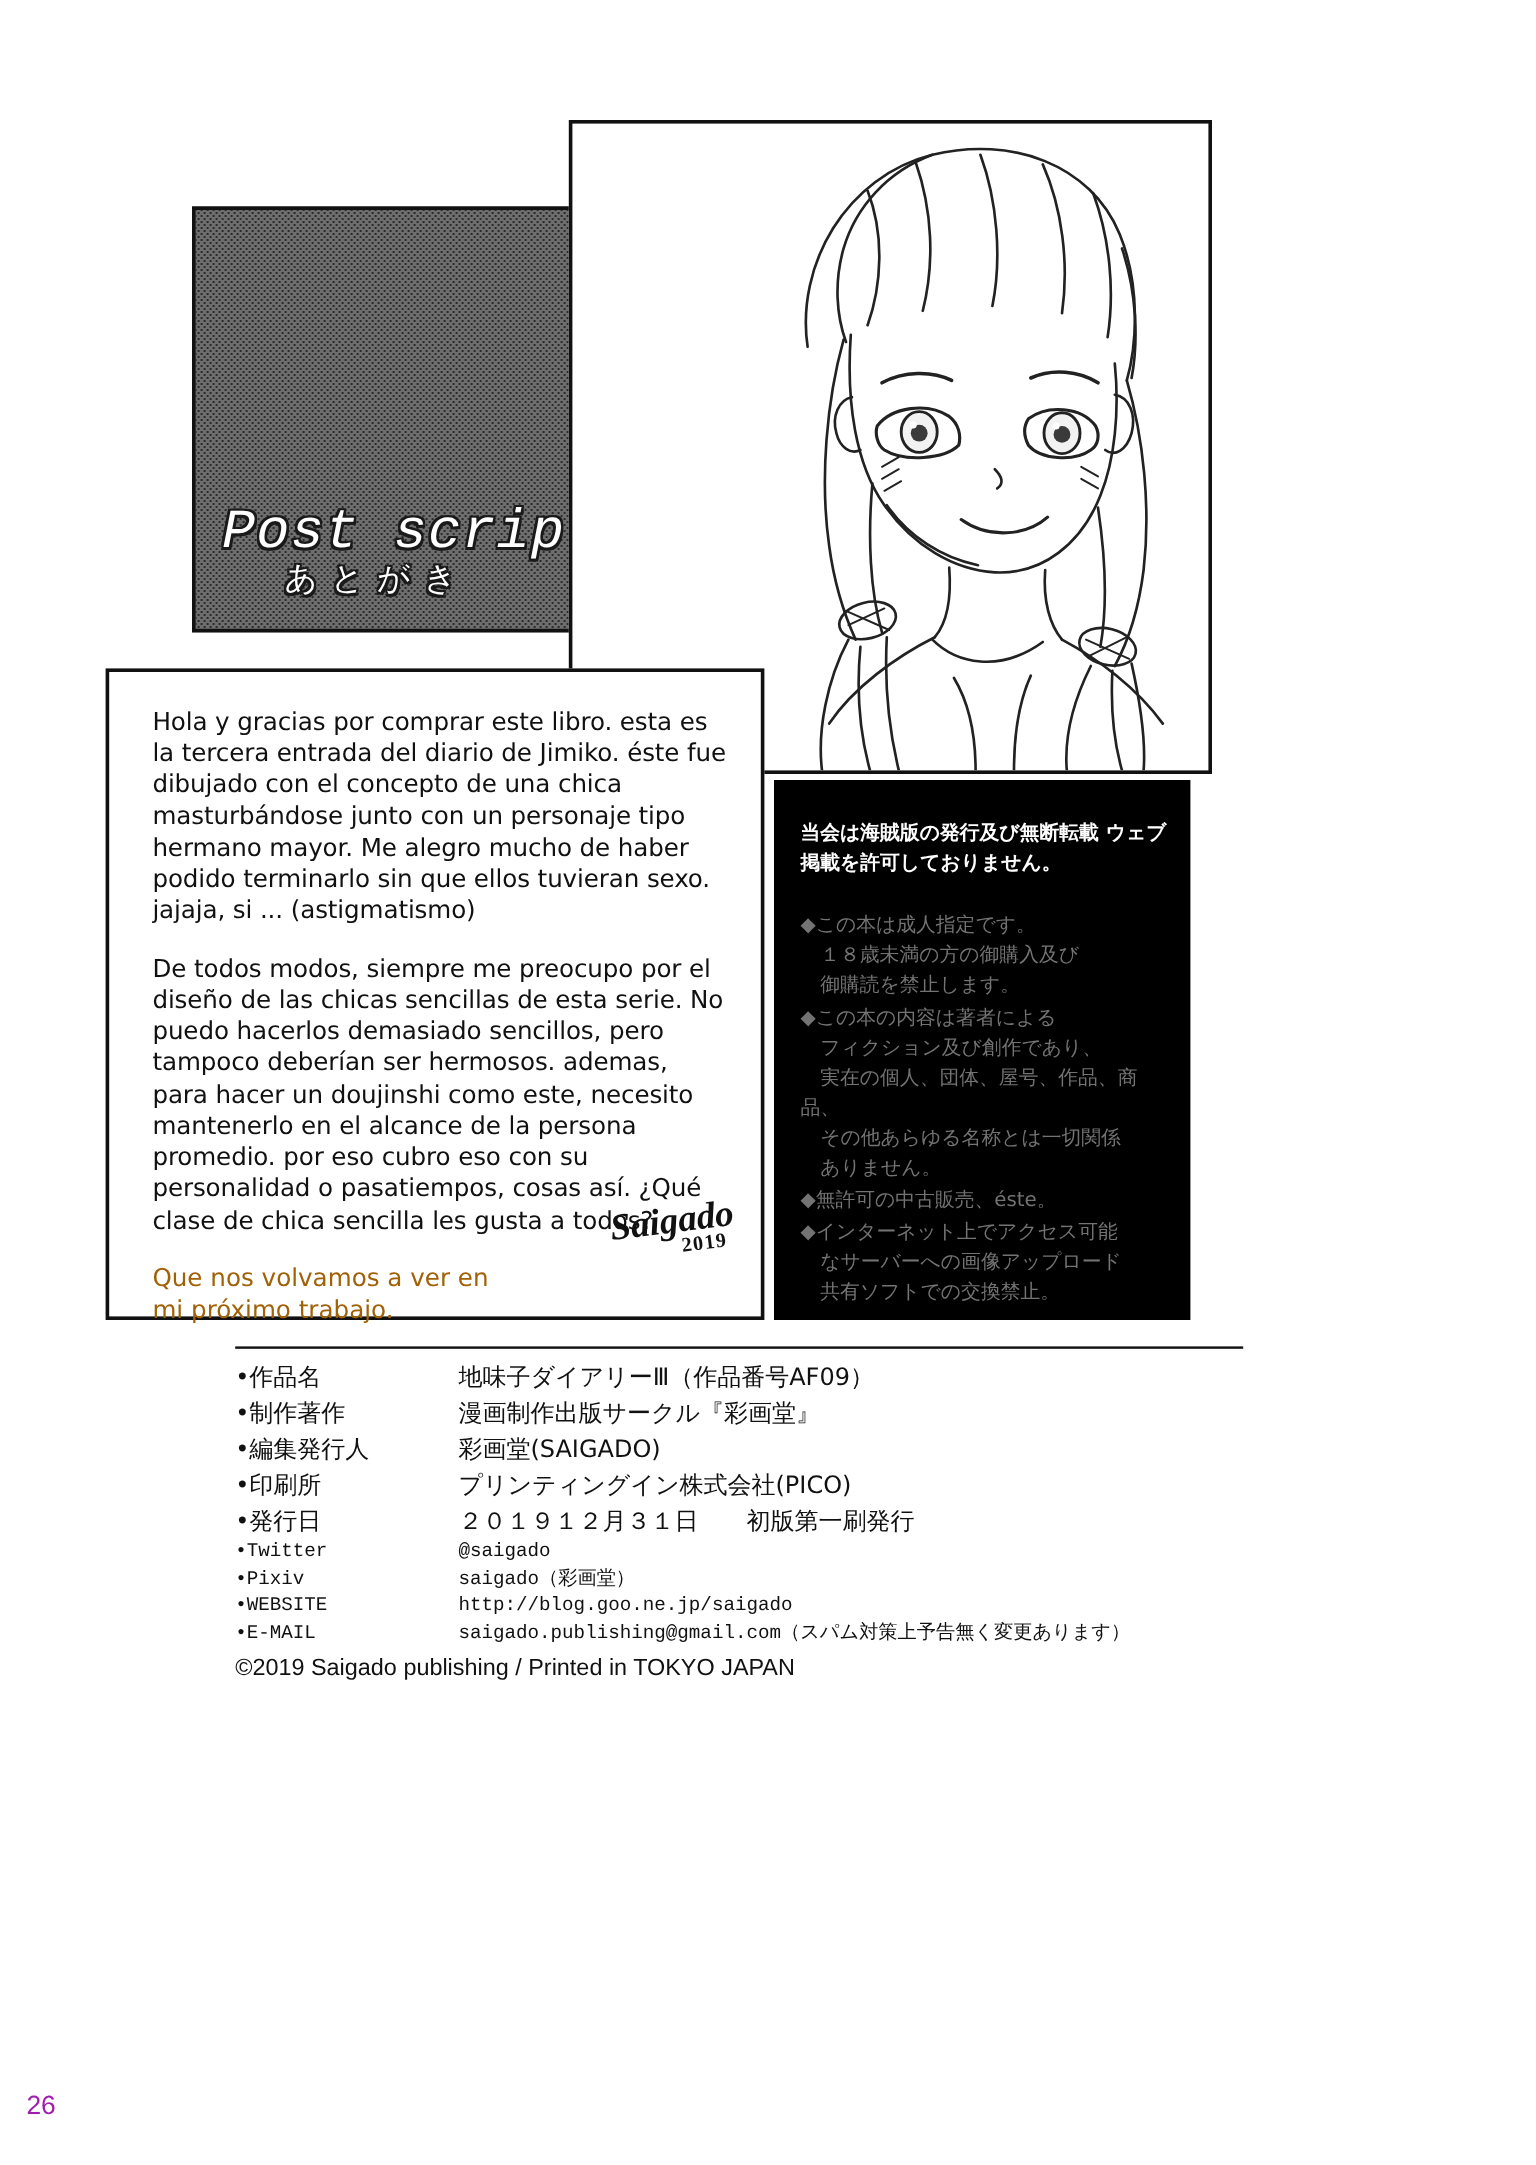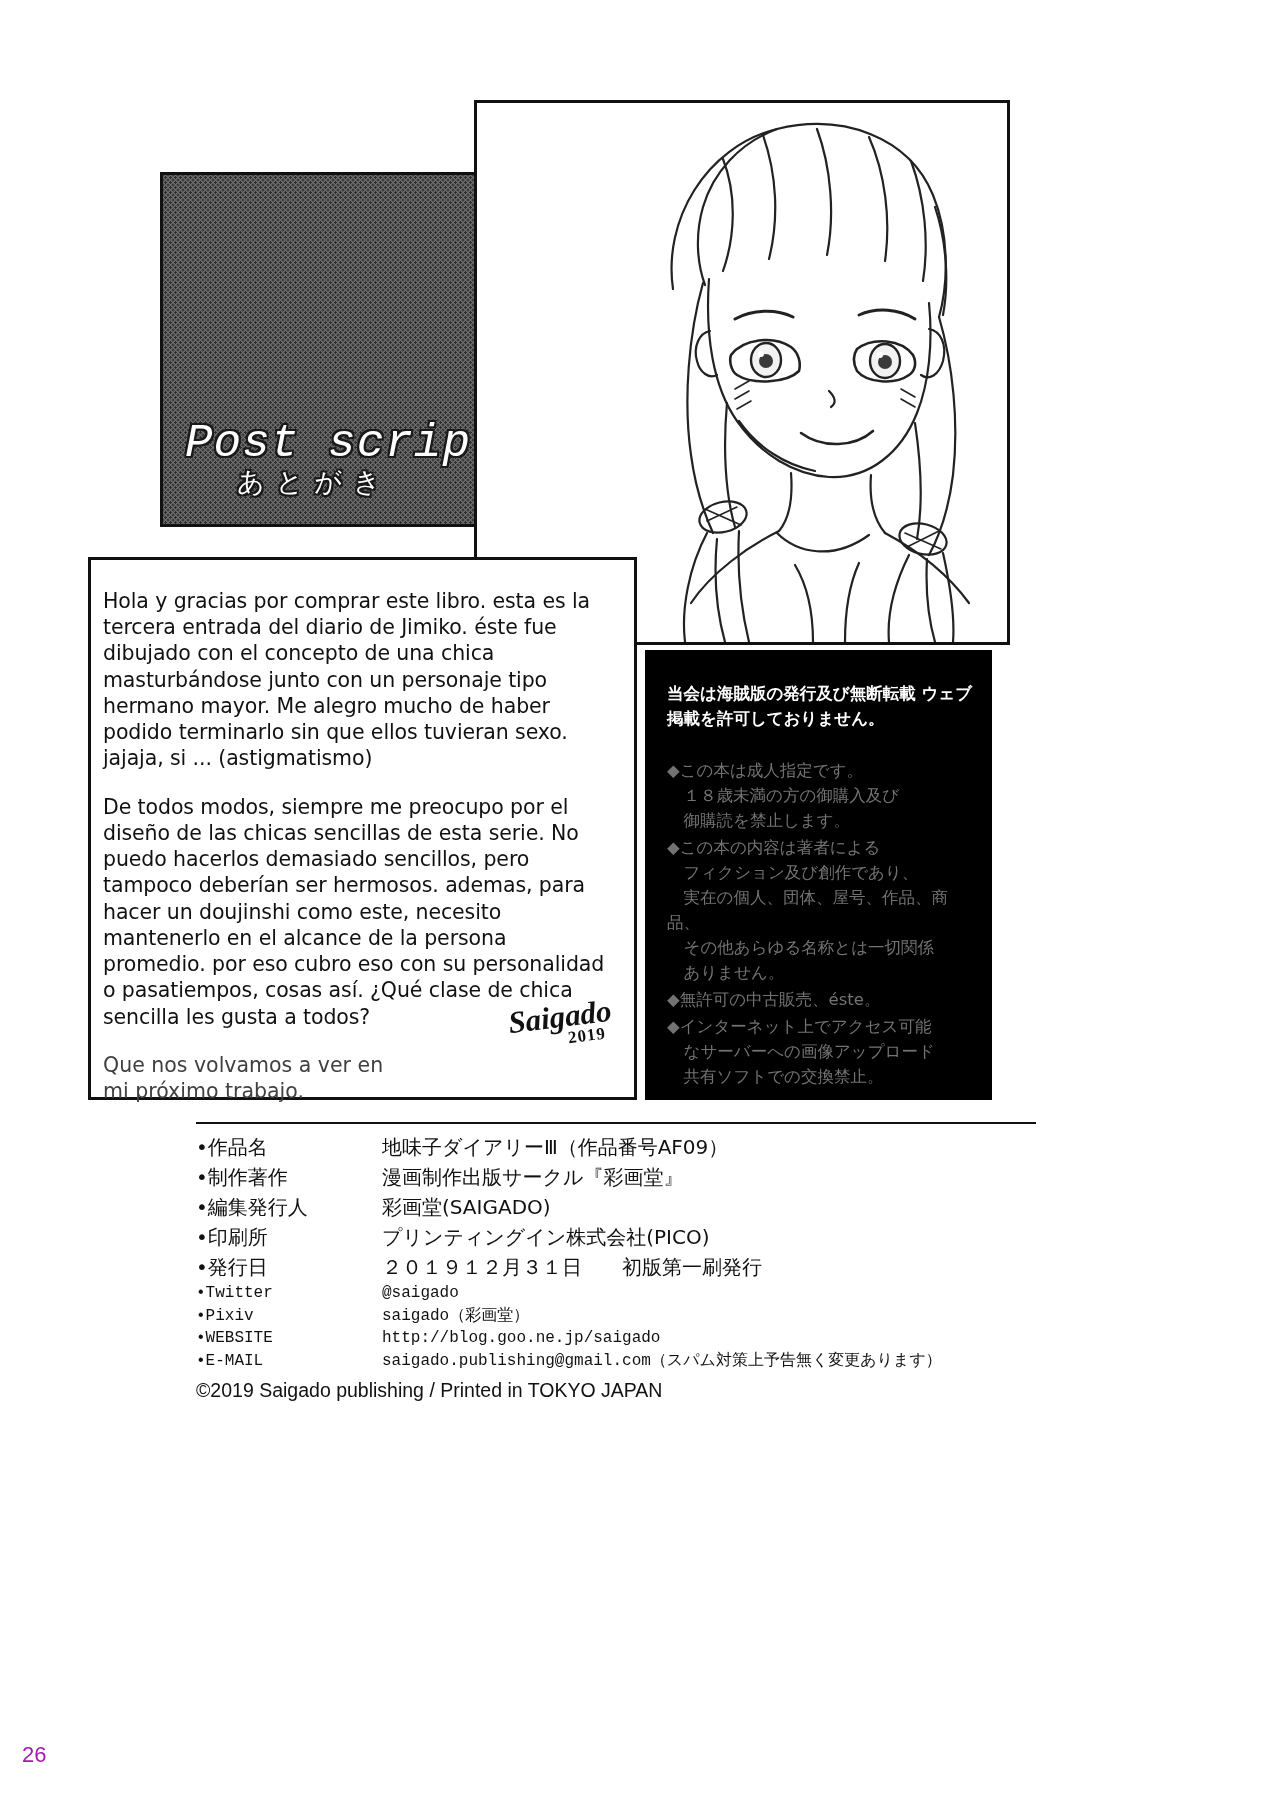--- a/index.html
+++ b/index.html
@@ -81,35 +81,35 @@
   
   #afterword-box {
     position: absolute;
     left: 88px;
     top: 557px;
     width: 549px;
     height: 543px;
     border: 3px solid #111;
     background: #ffffff;
     box-sizing: border-box;
-    padding: 28px 26px 10px 12px;
+    padding: 28px 26px 10px 36px;
   }
   .afterword-p {
     font-family: "DejaVu Sans", sans-serif;
     font-size: 20.5px;
     line-height: 1.28;
     color: #111;
     margin: 0 0 22px 0;
     letter-spacing: -0.1px;
   }
   #afterword-closing {
     font-family: "DejaVu Sans", sans-serif;
     font-size: 20.5px;
     line-height: 1.3;
-    color: #404040;
+    color: #a16207;
     margin: 0;
     width: 300px;
   }
   #signature {
     position: absolute;
     right: 22px;
     bottom: 48px;
     font-family: "Liberation Serif", serif;
     font-style: italic;
     font-weight: bold;

